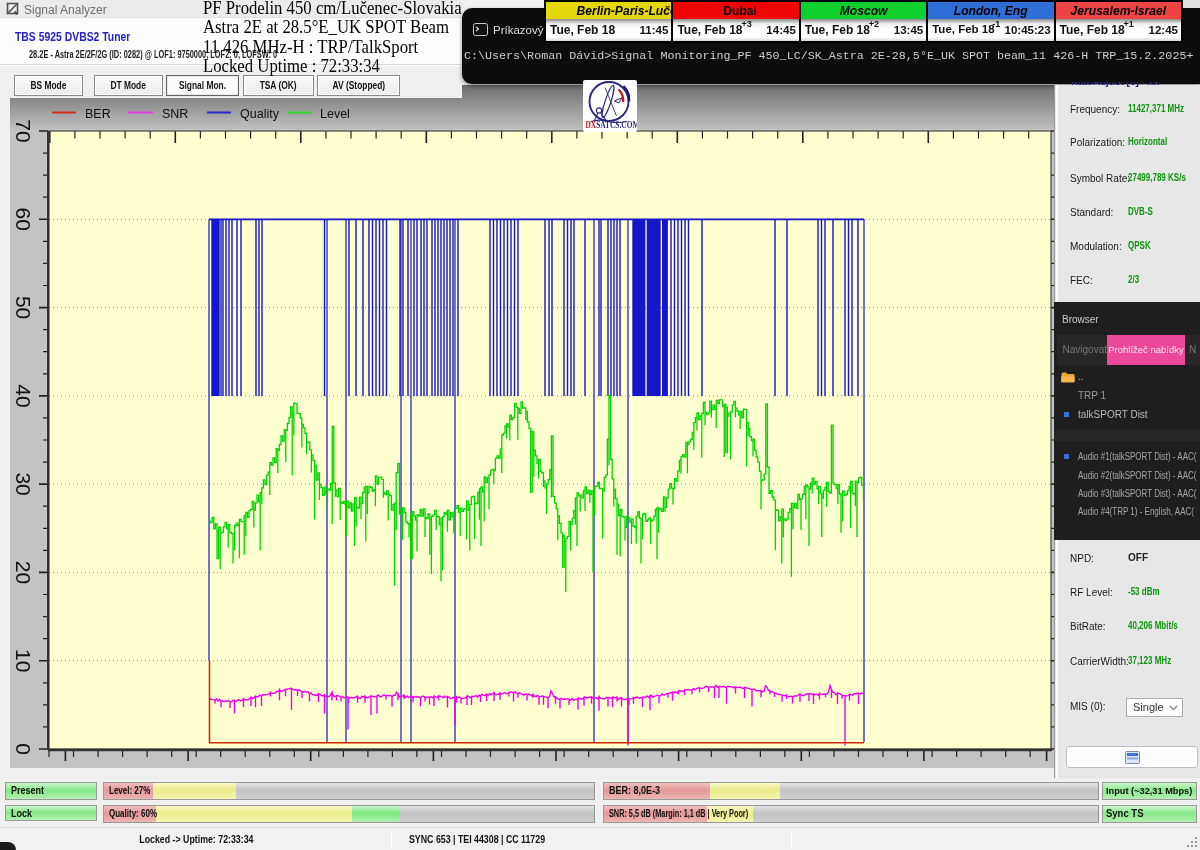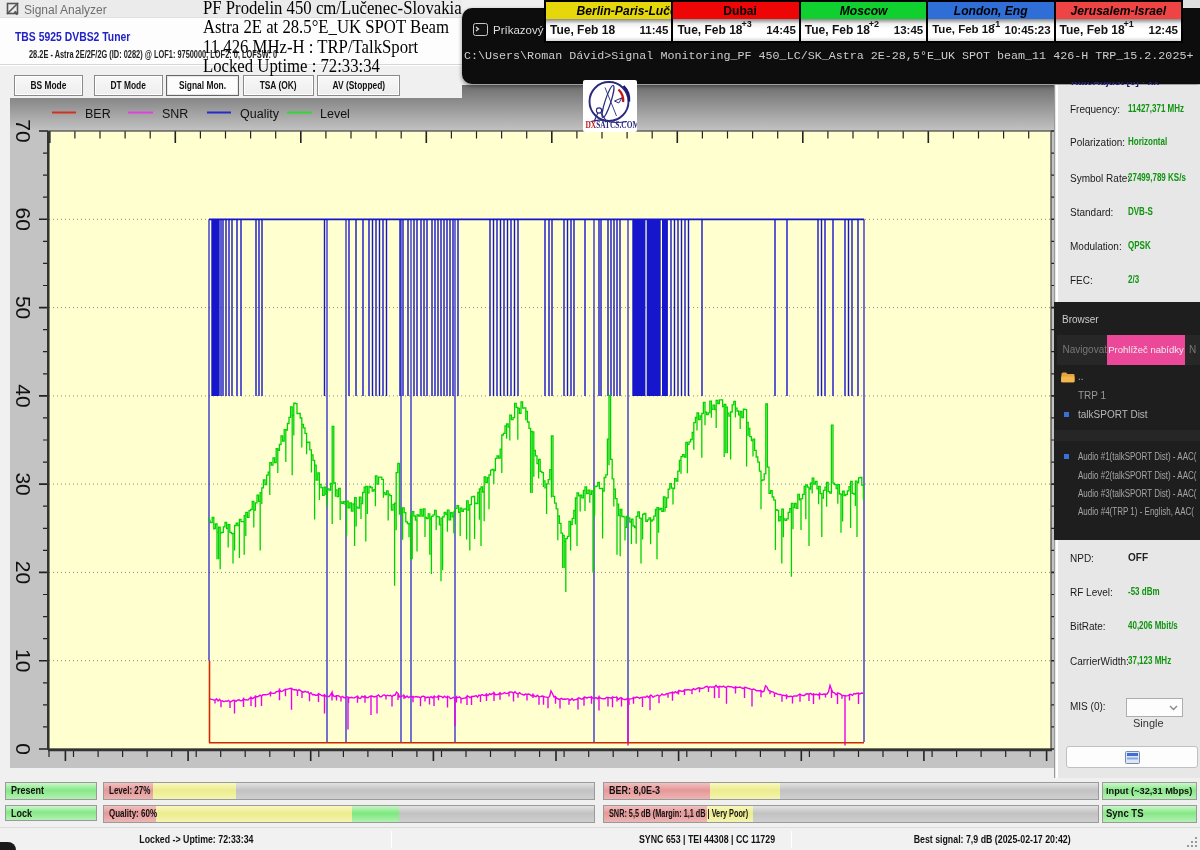--- a/index.html
+++ b/index.html
@@ -212,21 +212,21 @@
 <div class="rlab" style="top:553px;">NPD:</div>
 <div class="abs" style="left:1128px;top:552px;font-size:10px;font-weight:bold;color:#222;">OFF</div>
 <div class="rlab" style="top:587px;">RF Level:</div>
 <div class="rval" style="top:586px;">-53 dBm</div>
 <div class="rlab" style="top:621px;">BitRate:</div>
 <div class="rval" style="top:620px;">40,206 Mbit/s</div>
 <div class="rlab" style="top:656px;">CarrierWidth:</div>
 <div class="rval" style="top:655px;">37,123 MHz</div>
 <div class="rlab" style="top:701px;">MIS (0):</div>
 <div class="abs" style="left:1126px;top:698px;width:57px;height:19px;background:#fdfdfd;border:1px solid #adadad;">
-  <span style="position:absolute;left:6px;top:18px;font-size:11px;color:#333;">Single</span>
+  <span style="position:absolute;left:6px;top:2px;font-size:11px;color:#333;">Single</span>
   <svg style="position:absolute;right:4px;top:6px;" width="9" height="6" viewBox="0 0 9 6">
       <path d="M1 1 l3.5 3.5 L8 1" stroke="#888" stroke-width="1.4" fill="none"></path>
     </svg>
 </div>
 <div class="abs" style="left:1066px;top:746px;width:132px;height:22px;background:#fdfdfd;border:1px solid #c0c0c0;border-radius:3px;">
   <svg style="position:absolute;left:58px;top:4px;" width="15" height="13" viewBox="0 0 15 13">
     <rect x="0.5" y="0.5" width="14" height="12" rx="1" fill="#dce6f4" stroke="#7a8aa8"></rect>
     <rect x="2" y="2" width="11" height="3" fill="#3d6fd6"></rect>
     <rect x="2" y="6.5" width="11" height="2" fill="#89a8e0"></rect>
   </svg>
@@ -265,22 +265,21 @@
   <div style="position:absolute;left:0px;top:0;width:93px;height:100%;background:linear-gradient(#ccf6cc,#86e886 45%,#b4f0b4);"></div>
   <span style="position:absolute;left:3px;top:2px;font-size:9.5px;font-weight:bold;color:#111;white-space:nowrap;display:inline-block;transform:scaleX(0.97);transform-origin:0 50%;">Input (~32,31 Mbps)</span>
 </div>
 <div class="abs" style="left:1102px;top:805px;width:95px;height:18px;border:1px solid #9a9a9a;background:linear-gradient(#e2e2e2,#c2c2c2 45%,#cfcfcf);overflow:hidden;">
   <div style="position:absolute;left:0px;top:0;width:93px;height:100%;background:linear-gradient(#ccf6cc,#86e886 45%,#b4f0b4);"></div>
   <span style="position:absolute;left:3px;top:2px;font-size:10px;font-weight:bold;color:#111;white-space:nowrap;display:inline-block;transform:scaleX(0.95);transform-origin:0 50%;">Sync TS</span>
 </div>
 
 <div class="abs" style="left:0;top:827px;width:1200px;height:23px;background:#f1f1f1;border-top:1px solid #dcdcdc;font-size:11px;font-weight:bold;color:#111;">
   <div class="abs" style="left:0;top:5px;width:392px;text-align:center;"><span class="sx" style="transform:scaleX(0.8);transform-origin:50% 50%;">Locked -&gt; Uptime: 72:33:34</span></div>
-  <div class="abs" style="left:392px;top:5px;width:400px;text-align:right;"><span class="sx" style="transform:scaleX(0.8);transform-origin:50% 50%;">SYNC 653 | TEI 44308 | CC 11729</span></div>
-  <div class="abs" style="left:792px;top:5px;width:400px;text-align:center;"><span class="sx" style="transform:scaleX(0.8);transform-origin:50% 50%;">Best signal: 7,9 dB (2025-02-17 20:42)</span></div>
+  <div class="abs" style="left:392px;top:5px;width:400px;text-align:left;"><span class="sx" style="transform:scaleX(0.8);transform-origin:50% 50%;">SYNC 653 | TEI 44308 | CC 11729</span></div>
   <div class="abs" style="left:391px;top:3px;width:1px;height:17px;background:#b5b5b5;border-right:1px solid #fff;"></div>
   <div class="abs" style="left:791px;top:3px;width:1px;height:17px;background:#b5b5b5;border-right:1px solid #fff;"></div>
   <svg class="abs" style="right:2px;bottom:2px;" width="12" height="12" viewBox="0 0 12 12">
     <g fill="#9a9a9a">
         <rect x="9" y="9" width="2" height="2"></rect>
         <rect x="9" y="5" width="2" height="2"></rect>
         <rect x="9" y="1" width="2" height="2"></rect>
         <rect x="5" y="5" width="2" height="2"></rect>
         <rect x="5" y="9" width="2" height="2"></rect>
         <rect x="1" y="9" width="2" height="2"></rect>

